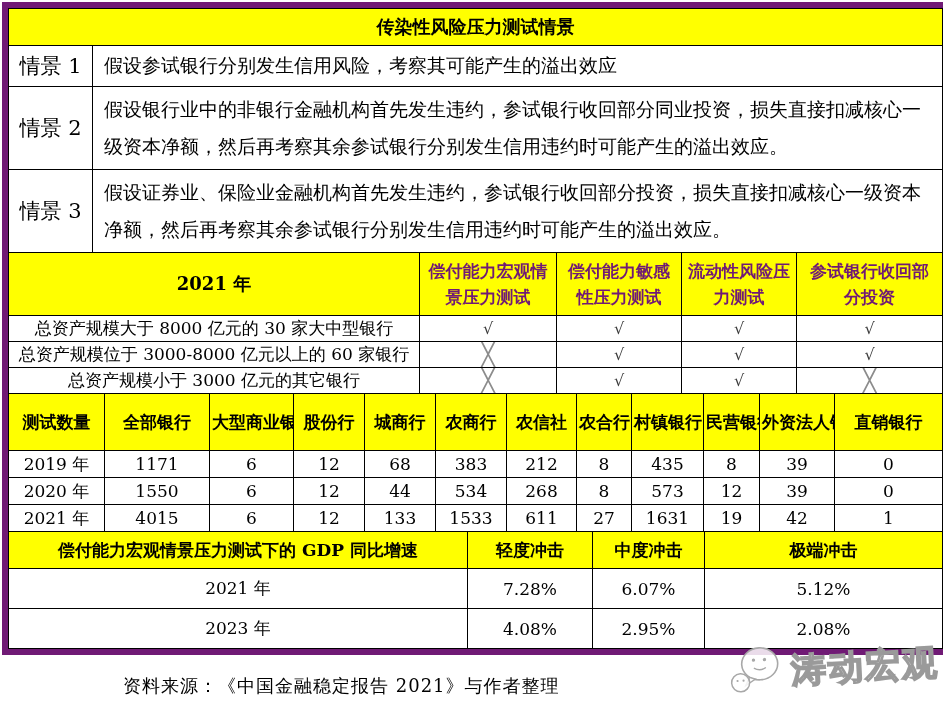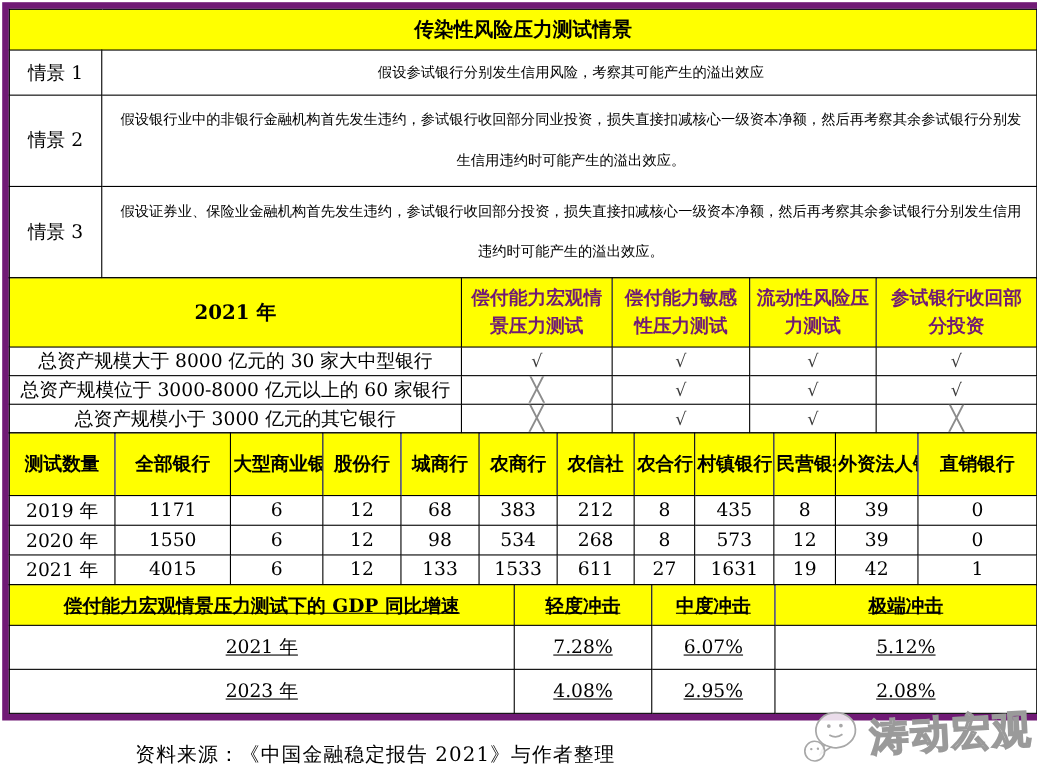--- a/index.html
+++ b/index.html
@@ -23,24 +23,24 @@
     overflow:hidden;
     text-align:center;
     vertical-align:middle;
     font-size:17px;
     padding:0 3px;
   }
   .yellow{background:#FFFF00;}
 
   
   .t1 .title-cell{height:36px;font-size:18px;font-weight:bold;}
-  .t1 .scen-label{font-size:17px;white-space:nowrap;}
+  .t1 .scen-label{font-size:21px;white-space:nowrap;}
   .t1 .scen-desc{
-    text-align:center;padding:4px 8px 4px 11px;
-    font-size:13px;
+    text-align:left;padding:4px 8px 4px 11px;
+    font-size:19px;
   }
   .t1 .one-line{height:41px;}
   .t1 .two-line{height:74px;line-height:37px;}
 
   
   .t2 .year-hd{height:58px;font-size:18px;font-weight:bold;}
   .t2 .red-hd{
     height:58px;color:#701a75;font-weight:bold;
     font-size:17px;line-height:26px;padding:2px 6px;
   }
@@ -53,21 +53,21 @@
 
   
   .t3 .cnt-hd{
     height:52px;font-weight:bold;font-size:17px;
     line-height:26px;padding:2px 2px;
   }
   .t3 td{height:26px;font-size:17px;}
 
   
   .t4 .gdp-hd{height:36px;font-weight:bold;font-size:17px;}
-  .t4 td{height:39px;font-size:17px;text-decoration:underline;}
+  .t4 td{height:39px;font-size:17px;}
 
   
   .source{
     position:absolute;left:123px;top:674px;
     font-size:18px;letter-spacing:1px;white-space:nowrap;
   }
 
   
   .watermark{
     position:absolute;top:638px;right:4px;
@@ -200,21 +200,21 @@
             <td>435</td>
             <td>8</td>
             <td>39</td>
             <td>0</td>
           </tr>
           <tr>
             <td class="row-label-cell">2020 年</td>
             <td>1550</td>
             <td>6</td>
             <td>12</td>
-            <td>98</td>
+            <td>44</td>
             <td>534</td>
             <td>268</td>
             <td>8</td>
             <td>573</td>
             <td>12</td>
             <td>39</td>
             <td>0</td>
           </tr>
           <tr>
             <td class="row-label-cell">2021 年</td>

